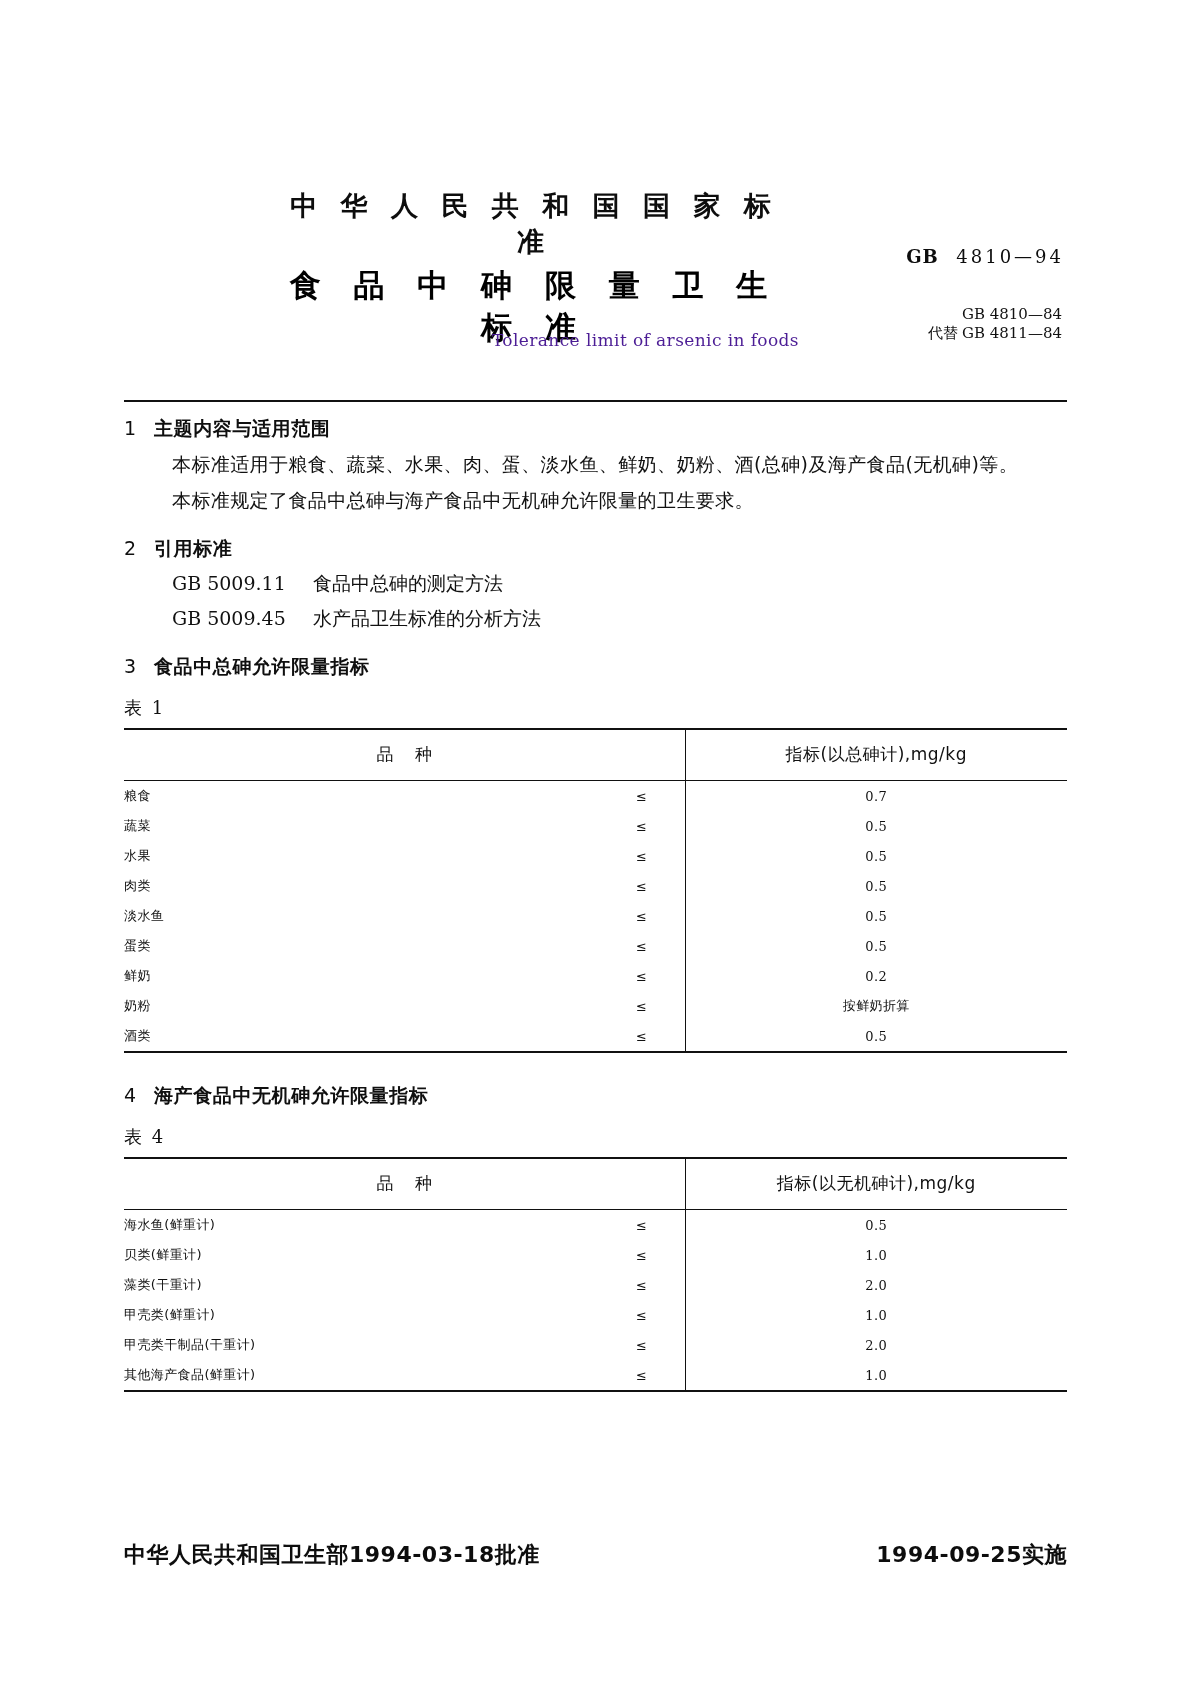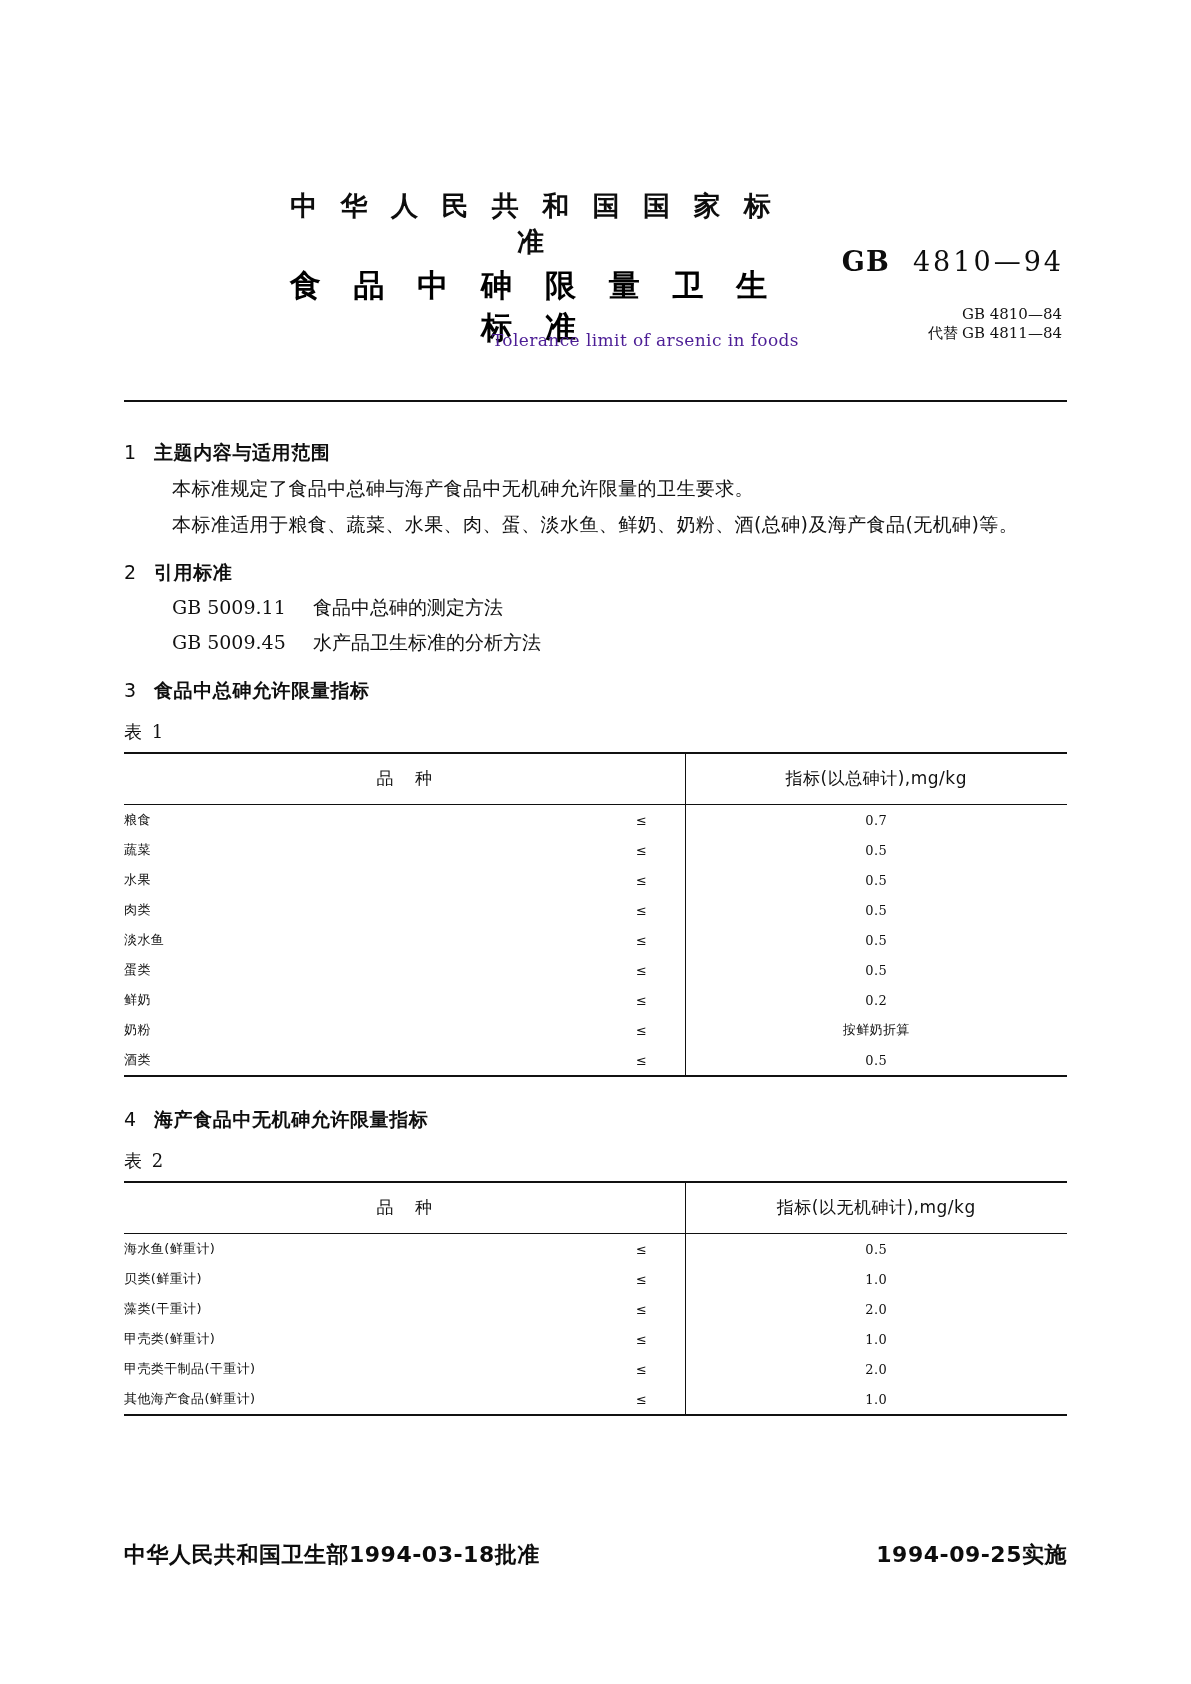--- a/index.html
+++ b/index.html
@@ -63,21 +63,21 @@
     font-weight: normal;
     font-size: 17px;
     letter-spacing: 0.4px;
     color: #4c1d95;
   }
   .std-code {
     position: absolute;
     right: 0px;
     top: 76px;
     font-family: "DejaVu Serif", "Liberation Serif", serif;
-    font-size: 27px;
+    font-size: 18px;
     letter-spacing: 3px;
     color: #0d0d0d;
     white-space: nowrap;
   }
   .std-code b {
     font-weight: bold;
     letter-spacing: 1px;
   }
   .replaces {
     position: absolute;
@@ -104,21 +104,21 @@
     top: 400px;
     width: 943px;
     height: 0;
     border-top: 2.5px solid #111;
   }
 
   
   .content {
     position: absolute;
     left: 124px;
-    top: 440px;
+    top: 416px;
     width: 943px;
   }
   .sec-head {
     font-size: 19px;
     font-weight: bold;
     color: #0f0f0f;
     margin: 0 0 2px 0;
     letter-spacing: 0.6px;
   }
   .sec-head .num {
@@ -245,22 +245,22 @@
     </div>
   </div>
 
   <div class="rule"></div>
 
   <div class="content">
 
     <div class="sec-head">
       <span class="num">1</span><span>主题内容与适用范围</span>
     </div>
+    <div class="para">本标准适用于粮食、蔬菜、水果、肉、蛋、淡水鱼、鲜奶、奶粉、酒(总砷)及海产食品(无机砷)等。</div>
     <div class="para">本标准规定了食品中总砷与海产食品中无机砷允许限量的卫生要求。</div>
-    <div class="para">本标准适用于粮食、蔬菜、水果、肉、蛋、淡水鱼、鲜奶、奶粉、酒(总砷)及海产食品(无机砷)等。</div>
 
     <div class="spacer-sm"></div>
 
     <div class="sec-head">
       <span class="num">2</span><span>引用标准</span>
     </div>
     <div class="ref-line">
       <span class="code">GB 5009.11</span><span class="desc">食品中总砷的测定方法</span>
     </div>
     <div class="ref-line">
@@ -335,21 +335,21 @@
         </tr>
       </tbody>
     </table>
 
     <div class="spacer-md"></div>
 
     <div class="sec-head">
       <span class="num">4</span><span>海产食品中无机砷允许限量指标</span>
     </div>
 
-    <div class="table-caption">表 2</div>
+    <div class="table-caption">表 4</div>
 
     <table class="std">
       <colgroup>
           <col class="c-name">
           <col class="c-le">
           <col class="c-val">
         </colgroup>
       <thead>
         <tr>
           <th class="c1" colspan="2">品    种</th>

